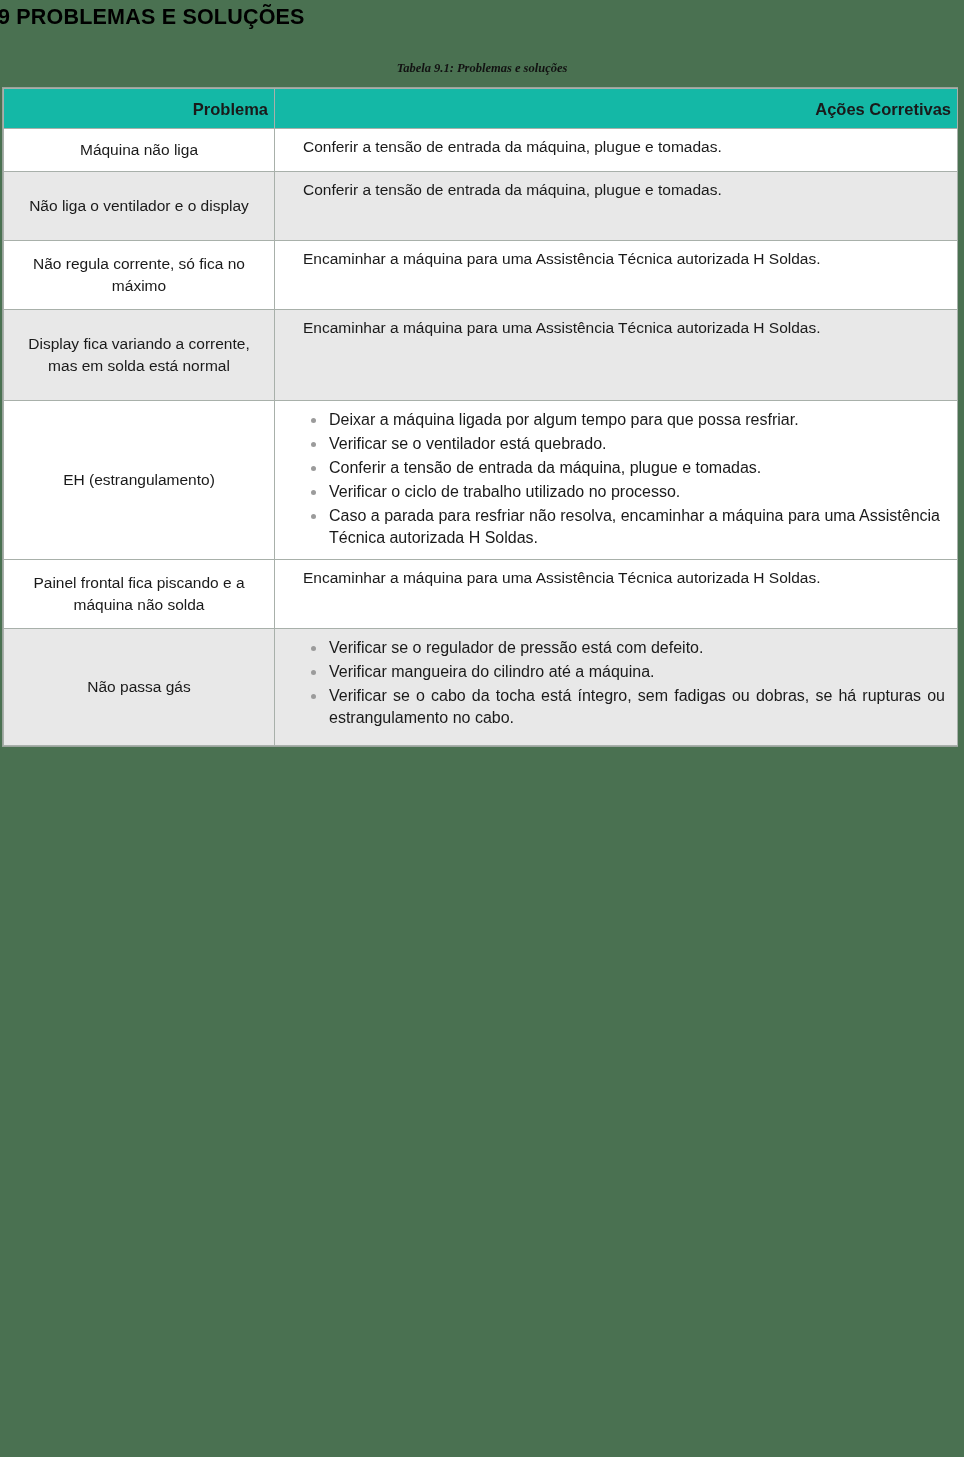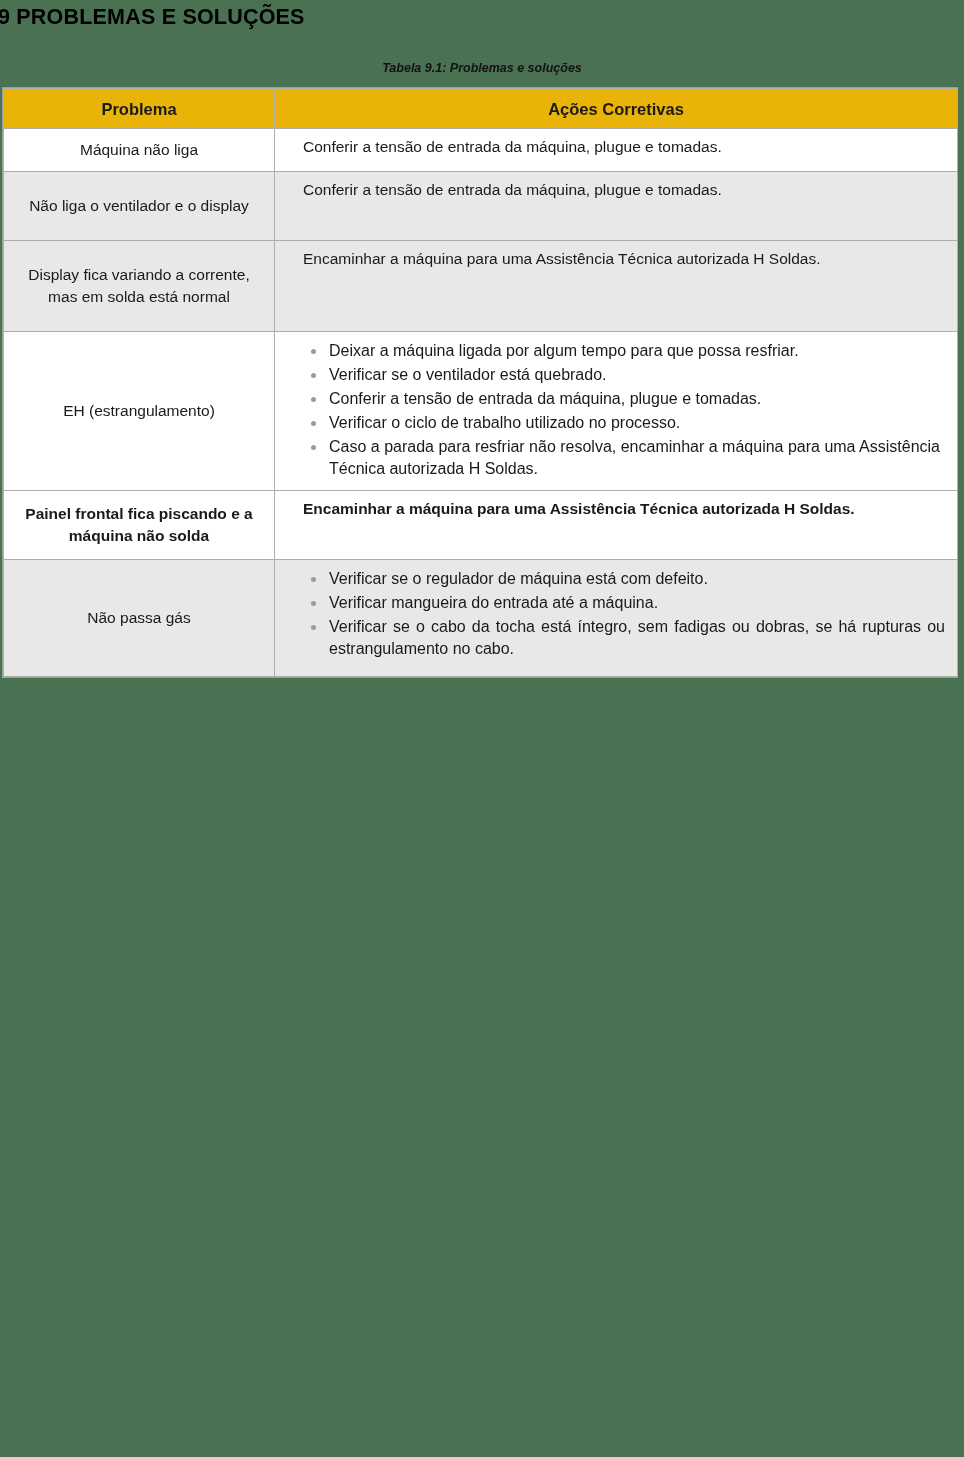--- a/index.html
+++ b/index.html
@@ -33,20 +33,21 @@
     position: absolute;
     left: 0;
     top: 60px;
     width: 964px;
     text-align: center;
     font-size: 12.5px;
     font-style: italic;
     font-weight: bold;
     color: #121212;
     line-height: 16px;
+    font-family: Liberation Serif, serif;
   }
   .table-wrap {
     position: absolute;
     left: 2px;
     top: 87px;
     width: 956px;
     border: 1px solid #9aa39c;
     box-sizing: border-box;
     background: #ffffff;
   }
@@ -61,24 +62,24 @@
 
   table.problems th,
   table.problems td {
     border: 1px solid #a8b0aa;
     vertical-align: middle;
     color: #1a1a1a;
     font-size: 15.5px;
     line-height: 22px;
   }
   table.problems thead th {
-    background: #eab308;
+    background: #14b8a6;
     font-weight: bold;
     font-size: 16.5px;
-    text-align: center;
+    text-align: right;
     height: 33px;
     padding: 3px 6px;
   }
   table.problems tbody td.prob-cell {
     text-align: center;
     padding: 6px 16px;
   }
   table.problems tbody td.act-cell {
     text-align: left;
     padding: 6px 8px 6px 28px;
@@ -122,21 +123,21 @@
   ul.actions li.justify .txt {
     display: inline;
   }
   
   tr.r1 td { height: 30px; }
   tr.r2 td { height: 56px; }
   tr.r3 td { height: 56px; }
   tr.r4 td { height: 78px; }
   tr.r5 td { height: 146px; }
   tr.r6 td { height: 56px; }
-  tr.r7 td { height: 56px; font-weight: bold; }
+  tr.r7 td { height: 56px; }
   tr.r8 td { height: 104px; }
 </style>
 </head>
 <body>
 
 <div class="page">
 
   <div class="doc-title">9 PROBLEMAS E SOLUÇÕES</div>
 
   <div class="table-caption">Tabela 9.1: Problemas e soluções</div>
@@ -162,20 +163,26 @@
           </td>
         </tr>
 
         <tr class="alt r2">
           <td class="prob-cell">Não liga o ventilador e o display</td>
           <td class="act-cell">
             <span class="single-line">Conferir a tensão de entrada da máquina, plugue e tomadas.</span>
           </td>
         </tr>
 
+        <tr class="plain r3">
+          <td class="prob-cell">Não regula corrente, só fica no máximo</td>
+          <td class="act-cell">
+            <span class="single-line">Encaminhar a máquina para uma Assistência Técnica autorizada H Soldas.</span>
+          </td>
+        </tr>
 
         <tr class="alt r4">
           <td class="prob-cell">Display fica variando a corrente, mas em solda está normal</td>
           <td class="act-cell">
             <span class="single-line">Encaminhar a máquina para uma Assistência Técnica autorizada H Soldas.</span>
           </td>
         </tr>
 
         <tr class="plain r5">
           <td class="prob-cell">EH (estrangulamento)</td>
@@ -212,25 +219,25 @@
             <span class="single-line">Encaminhar a máquina para uma Assistência Técnica autorizada H Soldas.</span>
           </td>
         </tr>
 
         <tr class="alt r8">
           <td class="prob-cell">Não passa gás</td>
           <td class="act-cell">
             <ul class="actions">
               <li>
                 <span class="bullet"></span>
-                <span class="txt">Verificar se o regulador de máquina está com defeito.</span>
-              </li>
-              <li>
-                <span class="bullet"></span>
-                <span class="txt">Verificar mangueira do entrada até a máquina.</span>
+                <span class="txt">Verificar se o regulador de pressão está com defeito.</span>
+              </li>
+              <li>
+                <span class="bullet"></span>
+                <span class="txt">Verificar mangueira do cilindro até a máquina.</span>
               </li>
               <li class="justify">
                 <span class="bullet"></span>
                 <span class="txt">Verificar se o cabo da tocha está íntegro, sem fadigas ou dobras, se há rupturas ou estrangulamento no cabo.</span>
               </li>
             </ul>
           </td>
         </tr>
 
       </tbody>

